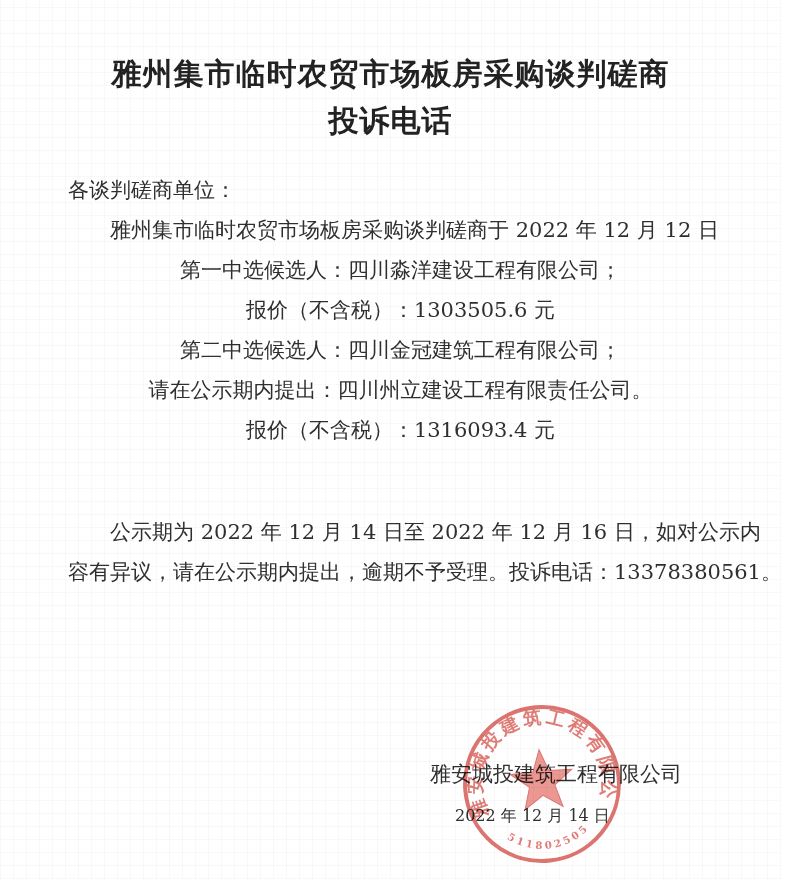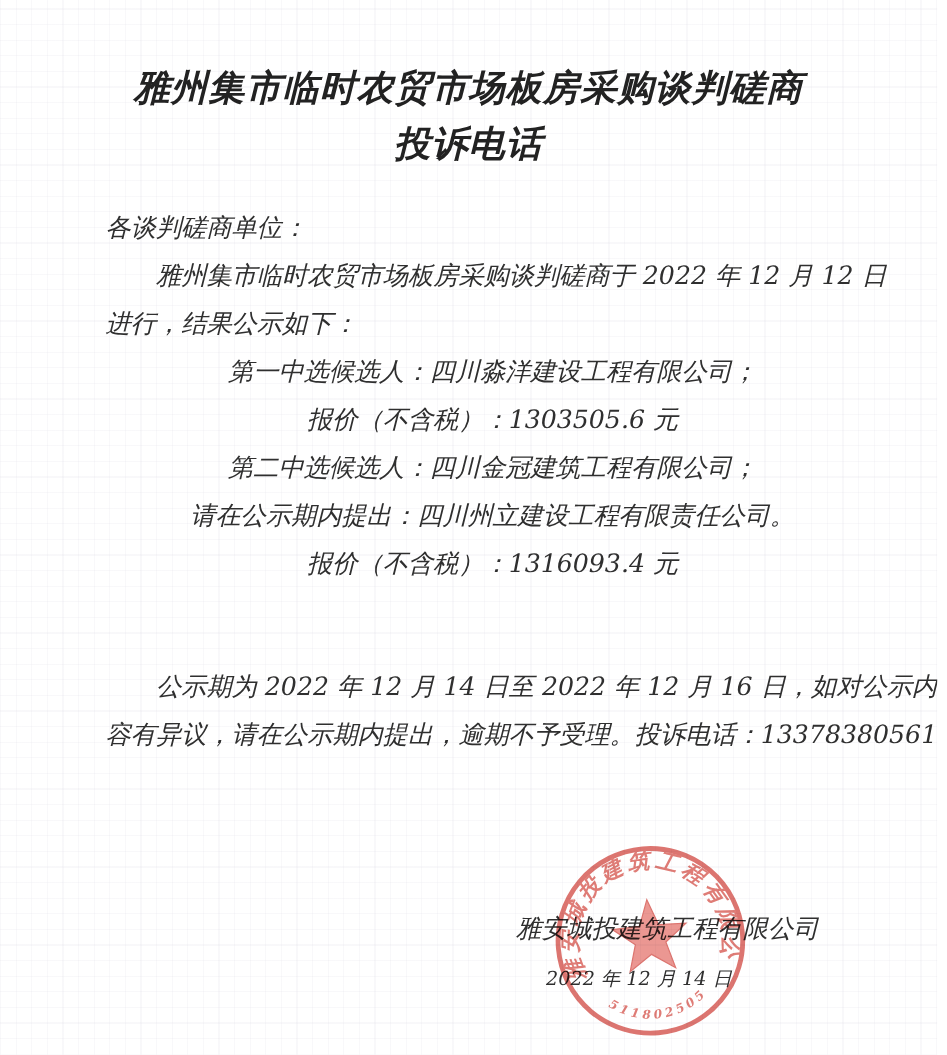--- a/index.html
+++ b/index.html
@@ -10,33 +10,32 @@
   }
   .page {
     position: relative;
     width: 781px; height: 879px;
     overflow: hidden;
     color: #2f2f2f;
     background-color: #ffffff;
     background-image:
       repeating-linear-gradient(0deg,  rgba(214,212,224,0.16) 0 1px, transparent 1px 13px),
       repeating-linear-gradient(90deg, rgba(214,212,224,0.16) 0 1px, transparent 1px 13px);
-    font-style: italic;
   }
   .title {
     padding-top: 50px;
     text-align: center;
     font-weight: bold;
     font-size: 30px;
     line-height: 47px;
     color: #222222;
     letter-spacing: 1px;
   }
   .body-text {
-    margin: 26px 90px 0 88px;
+    margin: 26px 90px 0 68px;
     font-size: 21px;
   }
   .line {
     line-height: 40px;
     white-space: nowrap;
   }
   .line.indent { text-indent: 42px; text-align: center; }
   .line.gap { margin-top: 62px; }
   .sig-company {
     position: absolute;
@@ -73,21 +72,20 @@
 <div class="page">
 
   <div class="title">
     <div>雅州集市临时农贸市场板房采购谈判磋商</div>
     <div>投诉电话</div>
   </div>
 
   <div class="body-text">
       <div class="line">各谈判磋商单位：</div>
       <div class="line indent">雅州集市临时农贸市场板房采购谈判磋商于 2022 年 12 月 12 日</div>
-      <div class="line">进行，结果公示如下：</div>
       <div class="line indent">第一中选候选人：四川淼洋建设工程有限公司；</div>
       <div class="line indent">报价（不含税）：1303505.6 元</div>
       <div class="line indent">第二中选候选人：四川金冠建筑工程有限公司；</div>
       <div class="line indent">请在公示期内提出：四川州立建设工程有限责任公司。</div>
       <div class="line indent">报价（不含税）：1316093.4 元</div>
       <div class="line indent gap">公示期为 2022 年 12 月 14 日至 2022 年 12 月 16 日，如对公示内</div>
       <div class="line">容有异议，请在公示期内提出，逾期不予受理。投诉电话：13378380561。</div>
     </div>
 
   <div class="sig-company">雅安城投建筑工程有限公司</div>

